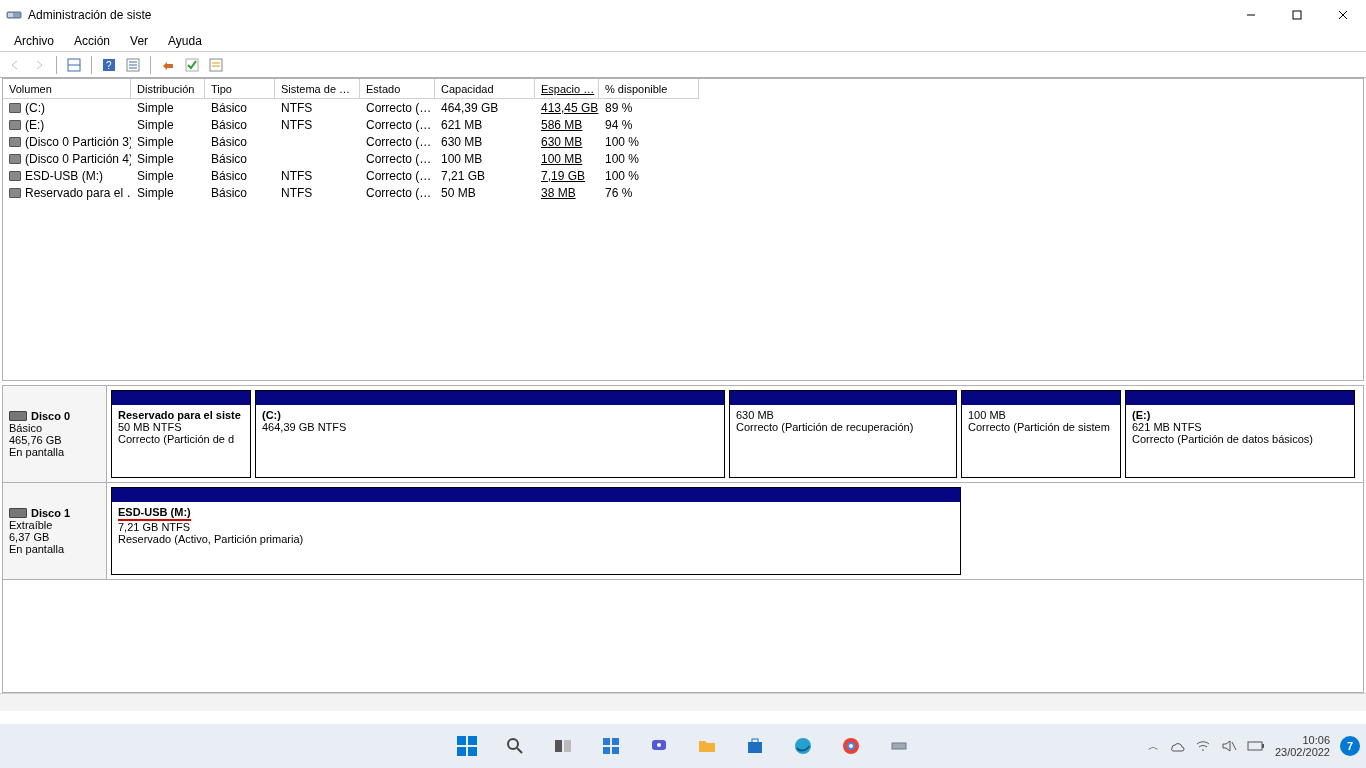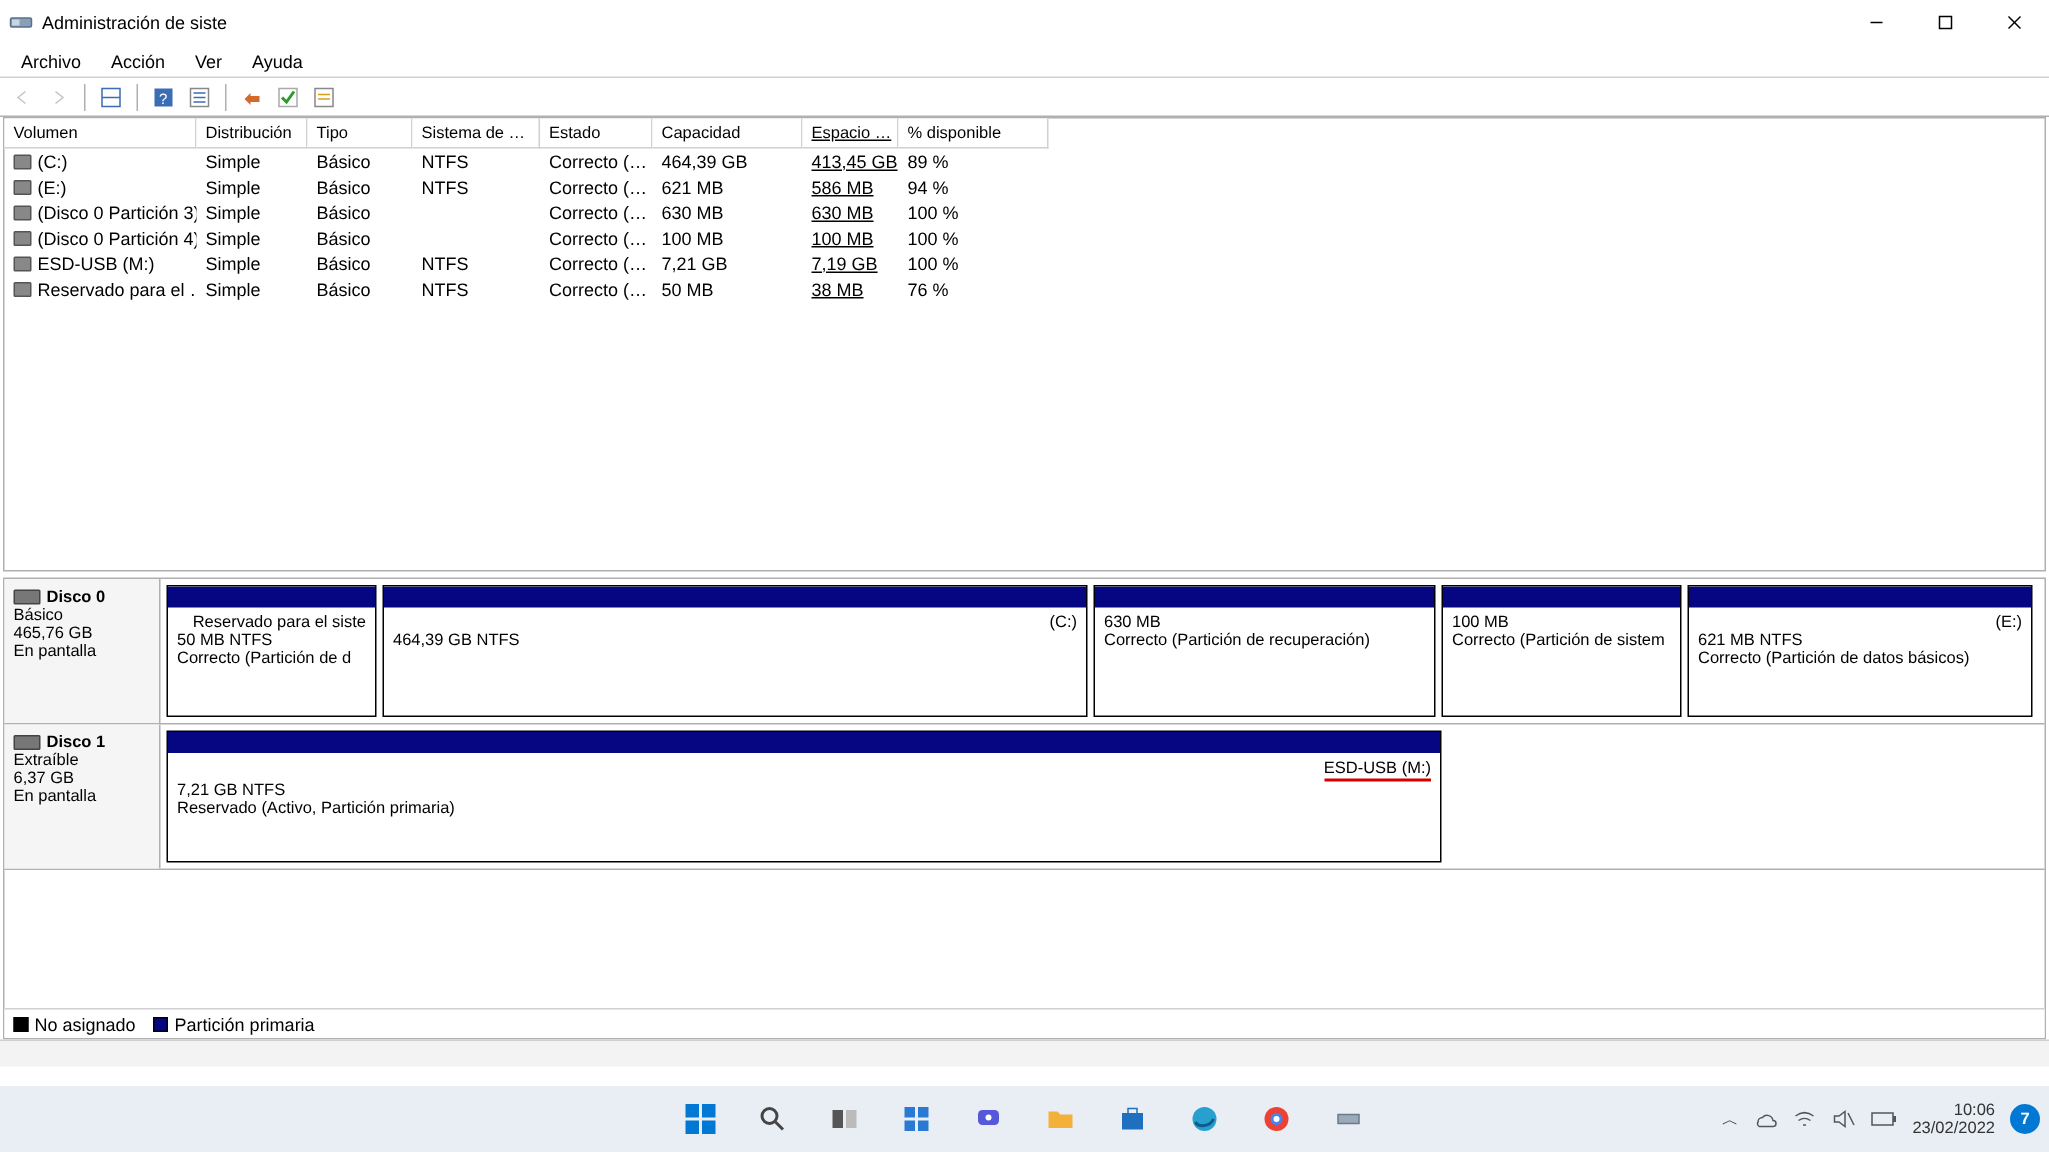--- a/index.html
+++ b/index.html
@@ -37,29 +37,29 @@
 .col-est { width: 75px; }
 .col-cap { width: 100px; }
 .col-esp { width: 64px; text-decoration: underline; }
 .col-pct { width: 100px; }
 .vcell.col-vol { display:flex; align-items:center; gap:4px; }
 .vol-icon { width:12px; height:10px; display:inline-block; background:#888; border:1px solid #555; border-radius:1px; flex:none; }
 
 
 .diagram-pane { border: 1px solid #b0b0b0; margin: 4px 2px 0 2px; height: 308px; background: #fff; display:flex; flex-direction:column; }
 .disk-row { display: flex; border-bottom: 1px solid #b0b0b0; }
-.disk-label { width: 104px; border-right: 1px solid #b0b0b0; padding: 6px; font-size: 11px; background: #f5f5f5; display:flex; flex-direction:column; justify-content:flex-start; }
+.disk-label { width: 104px; border-right: 1px solid #b0b0b0; padding: 6px; font-size: 11px; background: #f5f5f5; display:flex; flex-direction:column; justify-content:center; }
 .disk-label .dname { font-weight: bold; display:flex; align-items:center; gap:4px; }
 .disk-icon { width:18px; height:10px; background:#777; border:1px solid #444; display:inline-block; border-radius:1px; }
 .disk-parts { flex: 1; display: flex; gap: 4px; padding: 4px; align-items:stretch; }
 .disk-row.r0 .disk-parts > * { height: 88px; }
 .disk-row.r1 .disk-parts > * { height: 88px; }
 .part { border: 1px solid #000; background: #fff; position: relative; padding: 18px 6px 4px 6px; font-size: 11px; overflow: hidden; }
 .part .stripe { position: absolute; left: 0; right: 0; top: 0; height: 14px; background: #060683; }
-.part .pname { font-weight: normal; text-align: right; }
+.part .pname { font-weight: bold; }
 .underline-red { border-bottom: 2px solid #d40000; display:inline-block; padding-bottom:1px; }
 .diagram-spacer { flex:1; }
 
 
 .legend { height: 20px; border-top: 1px solid #d0d0d0; display: flex; align-items: center; gap: 12px; padding-left: 6px; font-size: 12px; background:#fff; margin-top:auto; }
 .legend .sw { width: 10px; height: 10px; display: inline-block; margin-right: 4px; border:1px solid #000; }
 .sw.unalloc { background: #000; }
 .sw.primary { background: #060683; }
 .legend-item { display:flex; align-items:center; }
 
@@ -325,30 +325,20 @@
           <div class="part" style="width: 850px;">
             <div class="stripe"></div>
             <div class="pname"><span class="underline-red">ESD-USB  (M:)</span></div>
             <div>7,21 GB NTFS</div>
             <div>Reservado (Activo, Partición primaria)</div>
           </div>
         </div>
     </div>
     <div class="diagram-spacer"></div>
 
-    <div class="legend">
-      <span class="legend-item">
-          <span class="sw unalloc"></span>
-          <span>No asignado</span>
-        </span>
-      <span class="legend-item">
-          <span class="sw primary"></span>
-          <span>Partición primaria</span>
-        </span>
-    </div>
   </div>
 
   <div class="status-band"></div>
 
 </div>
 
 <div class="taskbar">
   <div class="tb-center">
     <div class="tb-item">
       <svg width="22" height="22" viewBox="0 0 22 22">

